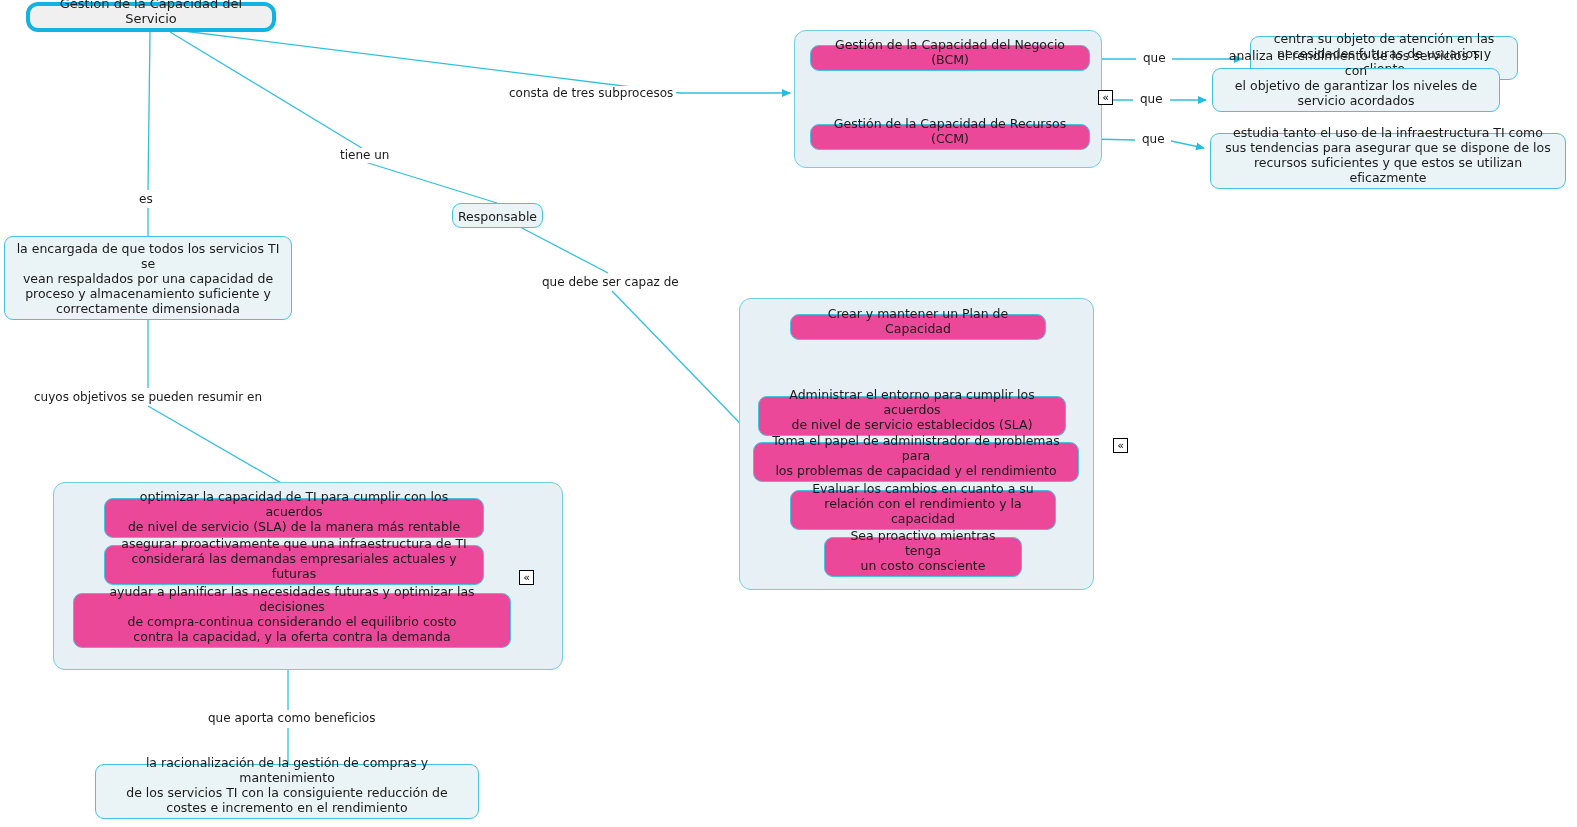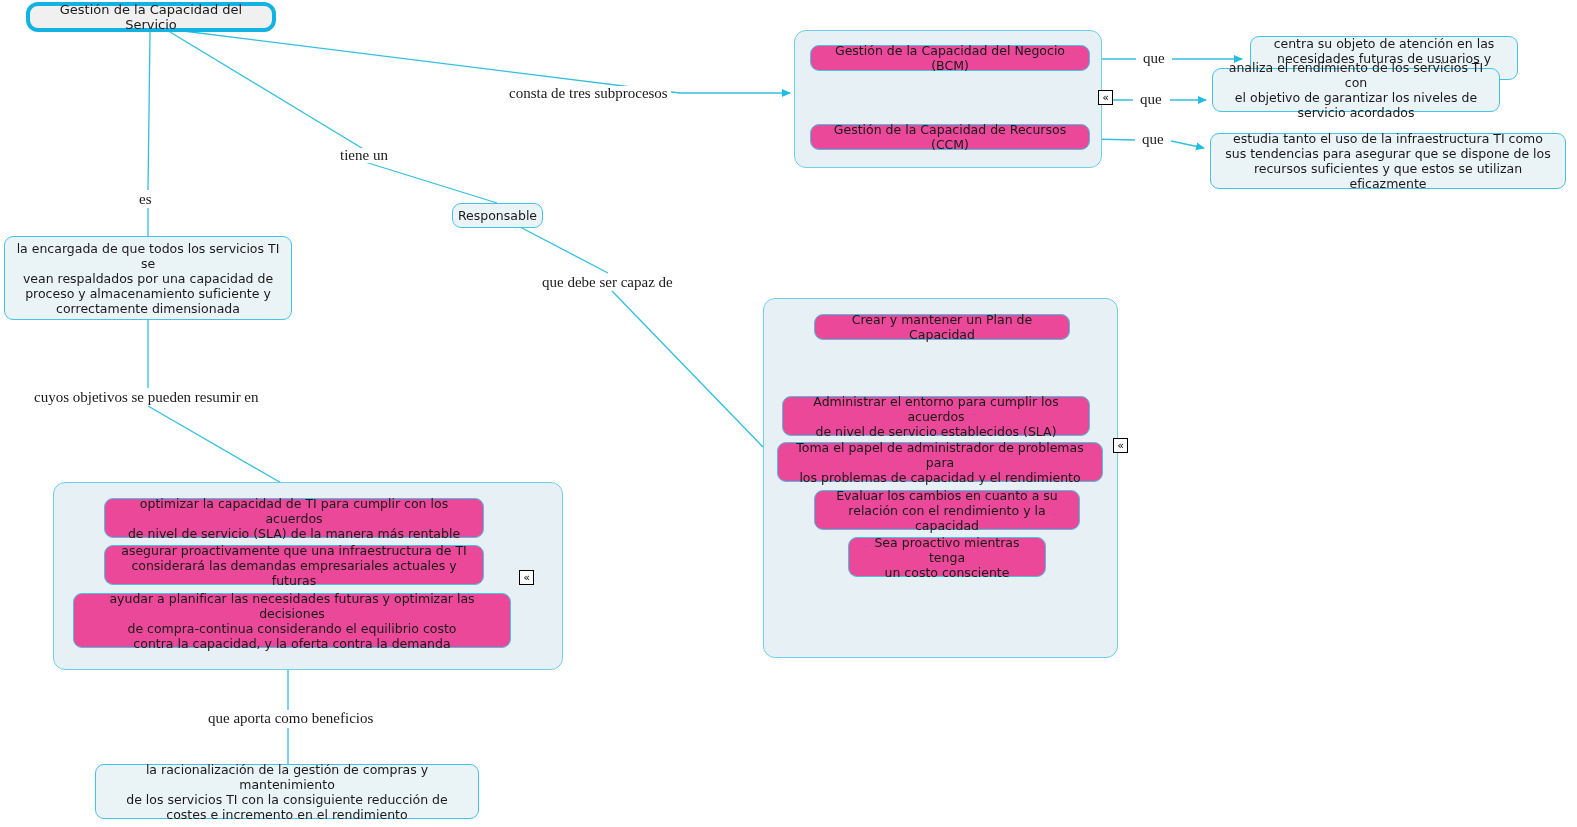--- a/index.html
+++ b/index.html
@@ -31,21 +31,21 @@
     position: absolute;
     box-sizing: border-box;
     border: 1px solid #44c4e4;
     border-radius: 9px;
     background: #eaf3f6;
     color: #1a1a1a;
     font-size: 12.5px;
     line-height: 15px;
     text-align: center;
     display: flex;
-    align-items: center;
+    align-items: flex-end;
     justify-content: center;
     padding: 3px 9px;
     white-space: pre-line;
   }
   .node.root {
     border: 4px solid #12b3e3;
     border-radius: 12px;
     background: #f0f0f0;
     font-size: 13px;
     padding: 2px 12px;
@@ -57,27 +57,26 @@
     border-radius: 12px;
     background: #e7f1f5;
   }
   .group .node {
     position: absolute;
     background: #ec4899;
   }
   
   .elabel {
     position: absolute;
-    font-size: 15px;
+    font-size: 12px;
     line-height: 15px;
     color: #1a1a1a;
     background: #ffffff;
     padding: 0 3px;
     white-space: nowrap;
-    font-family: Liberation Serif, serif;
   }
   
   .collapse {
     position: absolute;
     width: 15px;
     height: 15px;
     box-sizing: border-box;
     border: 1.5px solid #000000;
     background: #ffffff;
     color: #000000;
@@ -173,21 +172,21 @@
     <span>la encargada de que todos los servicios TI se
 vean respaldados por una capacidad de
 proceso y almacenamiento suficiente y
 correctamente dimensionada</span>
   </div>
 
   <div class="node" style="left:452px; top:203px; width:91px; height:25px;">
     <span>Responsable</span>
   </div>
 
-  <div class="group" style="left:763px; top:298px; width:355px; height:360px;">
+  <div class="group" style="left:739px; top:298px; width:355px; height:292px;">
     <div class="node" style="left:50px; top:15px; width:256px; height:26px;">
       <span>Crear y mantener un Plan de Capacidad</span>
     </div>
     <div class="node" style="left:18px; top:97px; width:308px; height:40px;">
       <span>Administrar el entorno para cumplir los acuerdos
 de nivel de servicio establecidos (SLA)</span>
     </div>
     <div class="node" style="left:13px; top:143px; width:326px; height:40px;">
       <span>Toma el papel de administrador de problemas para
 los problemas de capacidad y el rendimiento</span>

